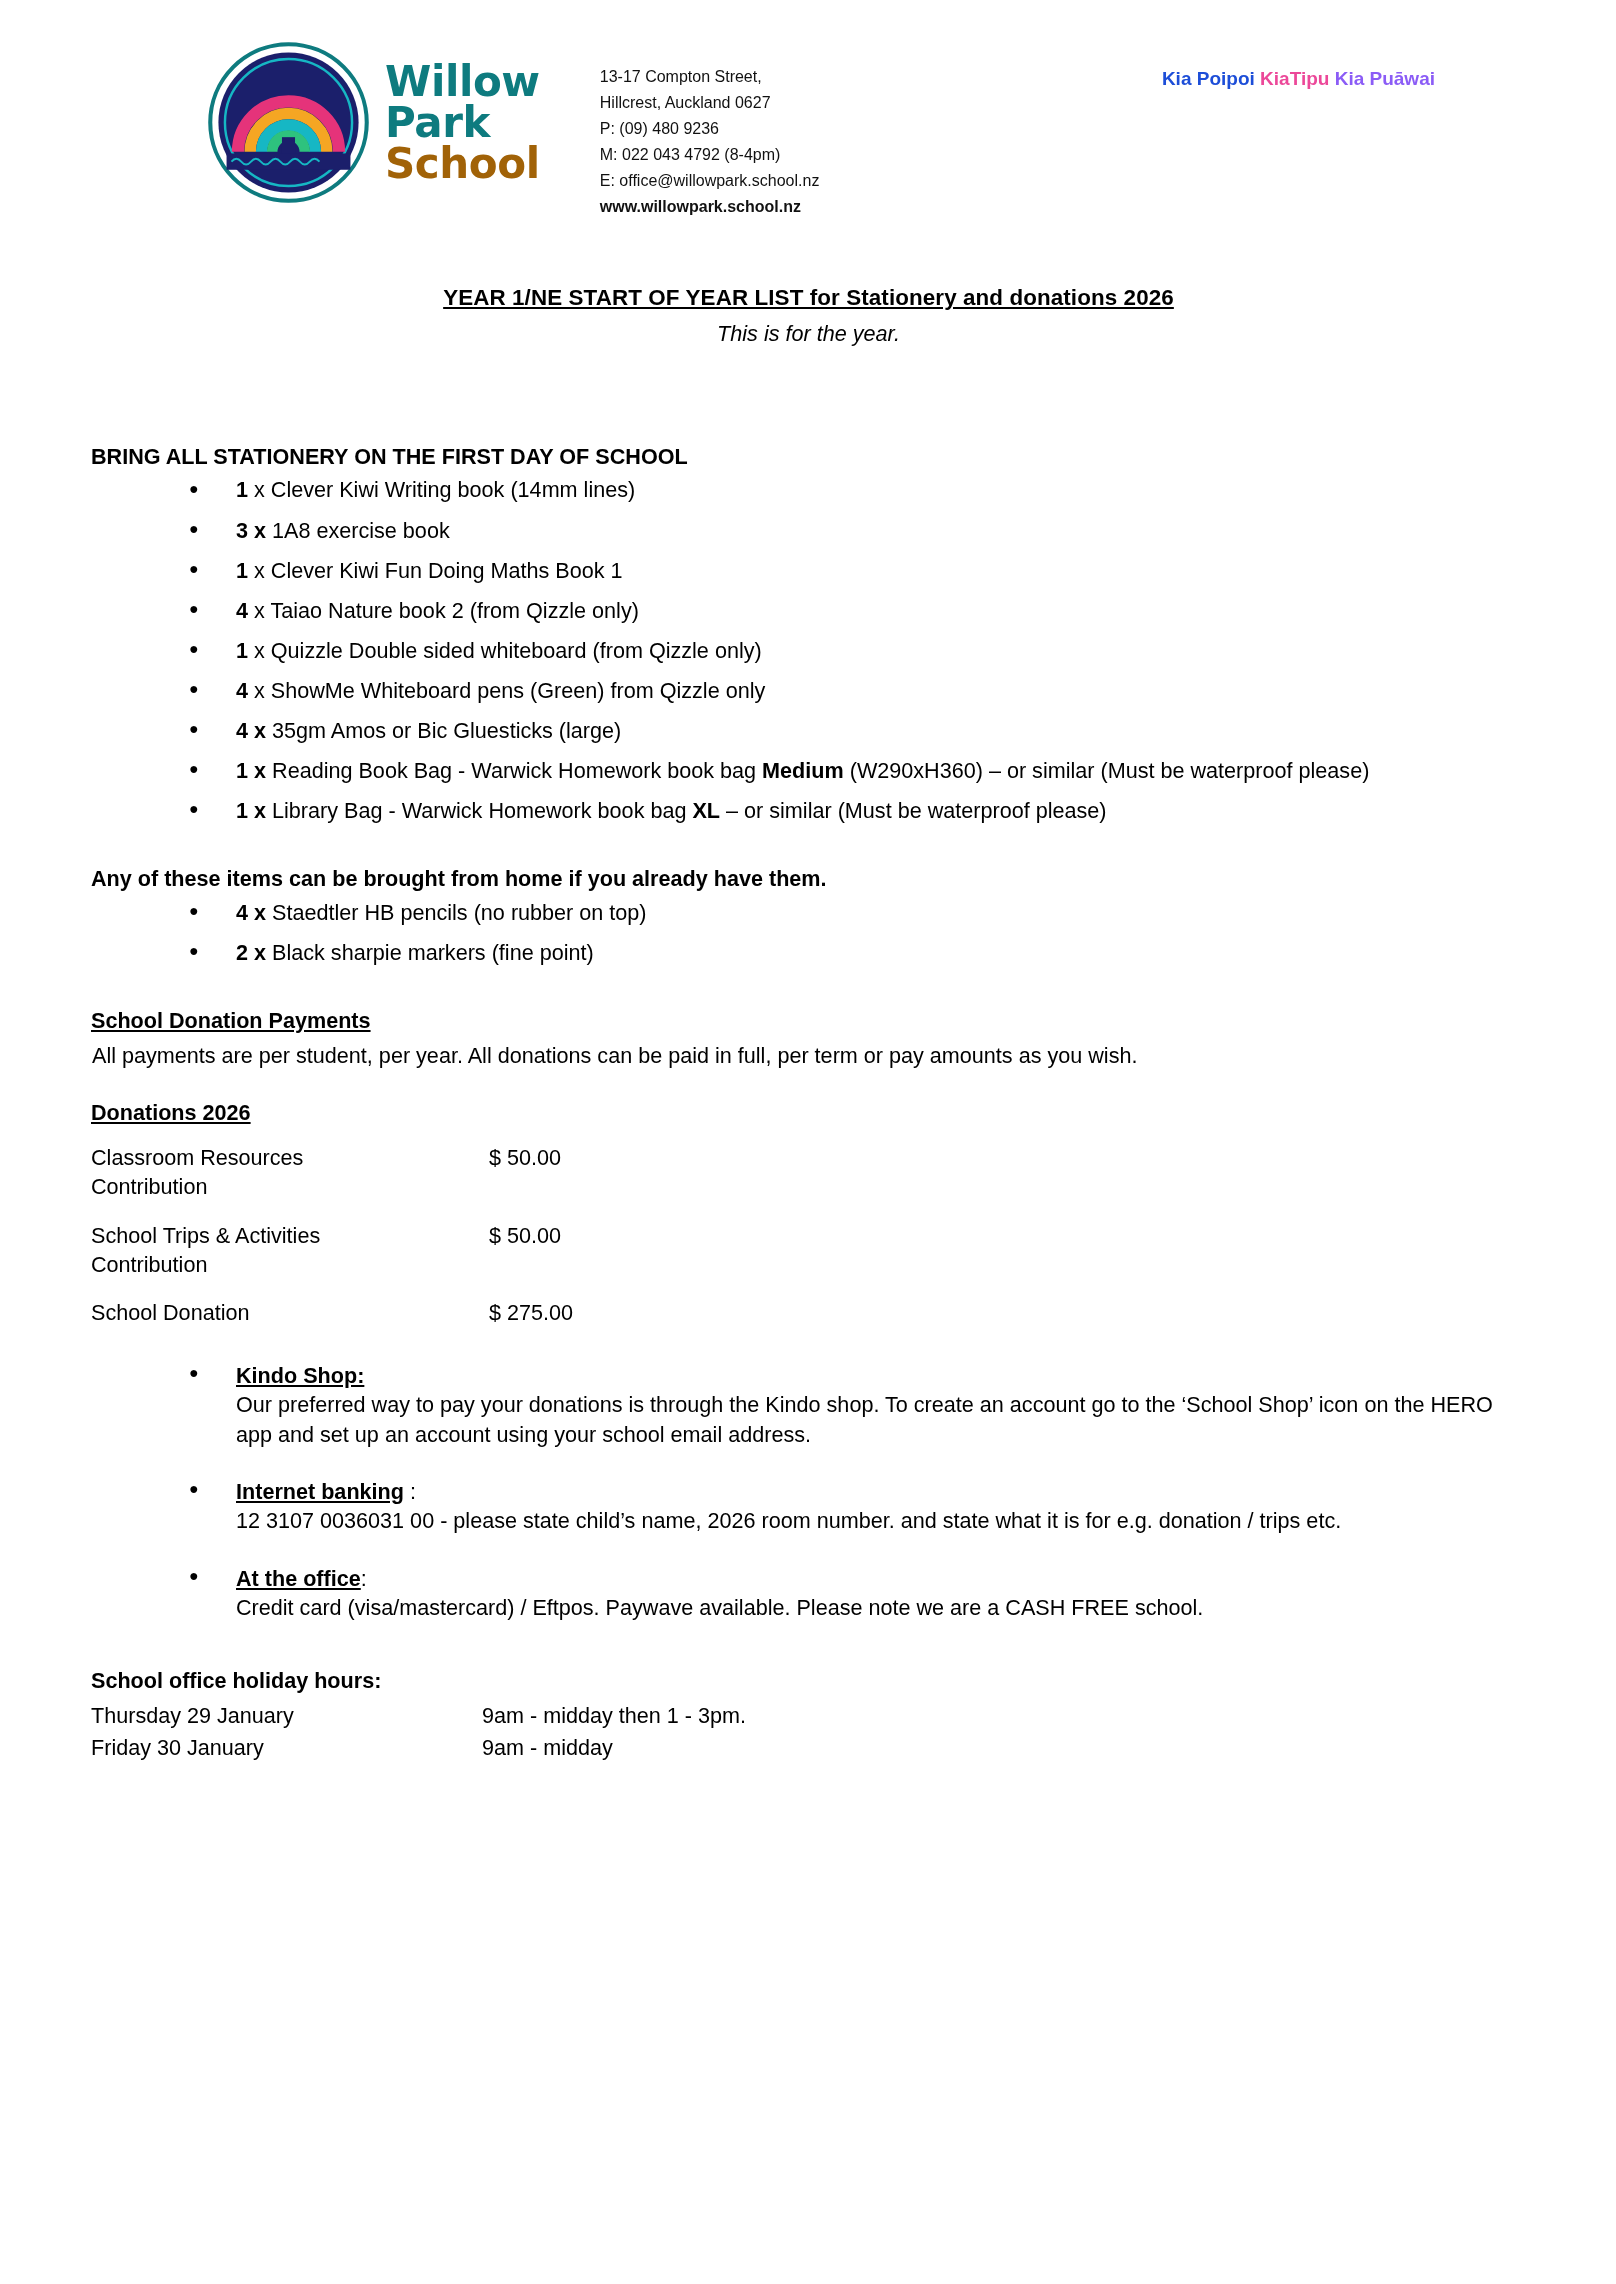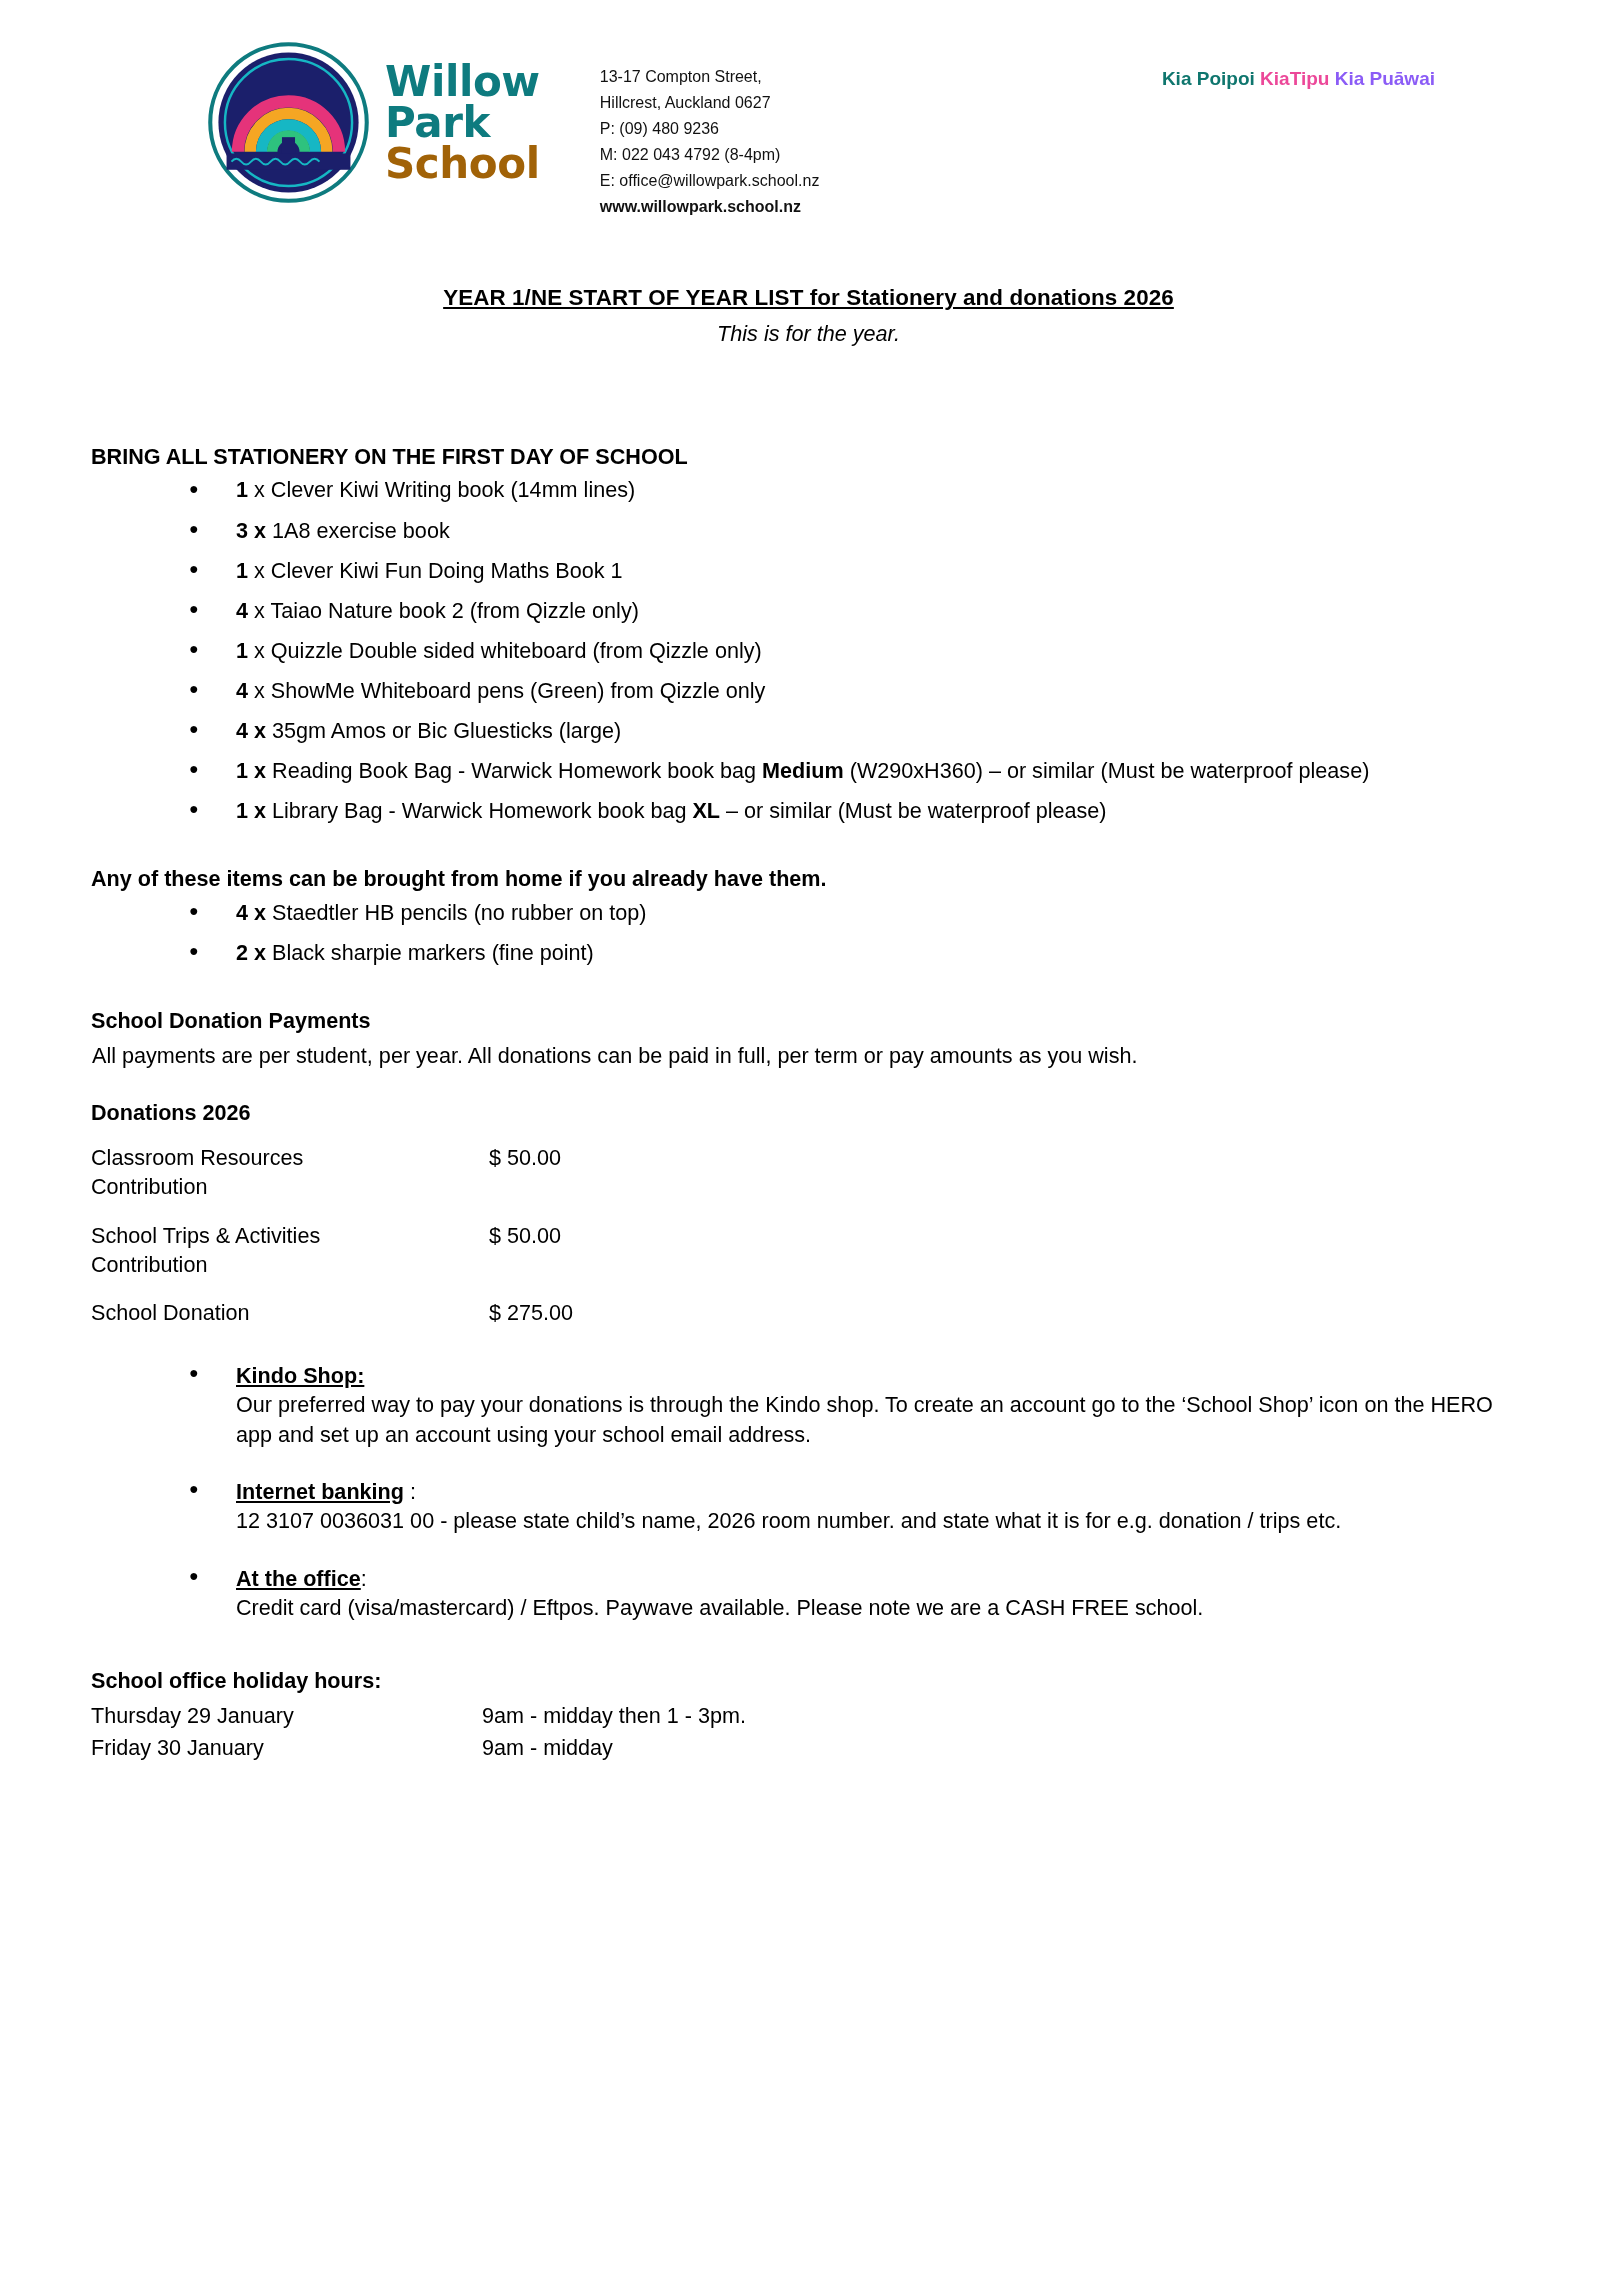--- a/index.html
+++ b/index.html
@@ -66,21 +66,21 @@
 
   .motto {
     margin-left: auto;
     margin-top: 26.6px;
     margin-right: 91px;
     font-family: "Liberation Sans", sans-serif;
     font-weight: bold;
     font-size: 19px;
     white-space: nowrap;
   }
-  .motto .m1 { color: #0f766e; }
+  .motto .m1 { color: #1d4ed8; }
   .motto .m2 { color: #ec4899; }
   .motto .m3 { color: #8b5cf6; }
 
   
   .title-wrap {
     text-align: center;
     margin-top: 65px;
   }
   .doc-title {
     font-size: 22.4px;
@@ -98,21 +98,21 @@
   .body {
     margin-top: 96px;
     font-size: 21.6px;
     line-height: 1.33;
   }
   .sec-head {
     font-weight: bold;
     font-size: 21.6px;
     margin-bottom: 5px;
   }
-  .sec-head.ul { }
+  .sec-head.ul { text-decoration: underline; }
 
   ul.bullets {
     list-style: none;
     margin: 0;
     padding: 0 0 0 98px;
   }
   ul.bullets > li {
     position: relative;
     margin: 0 0 11.6px 0;
     padding-left: 47px;

